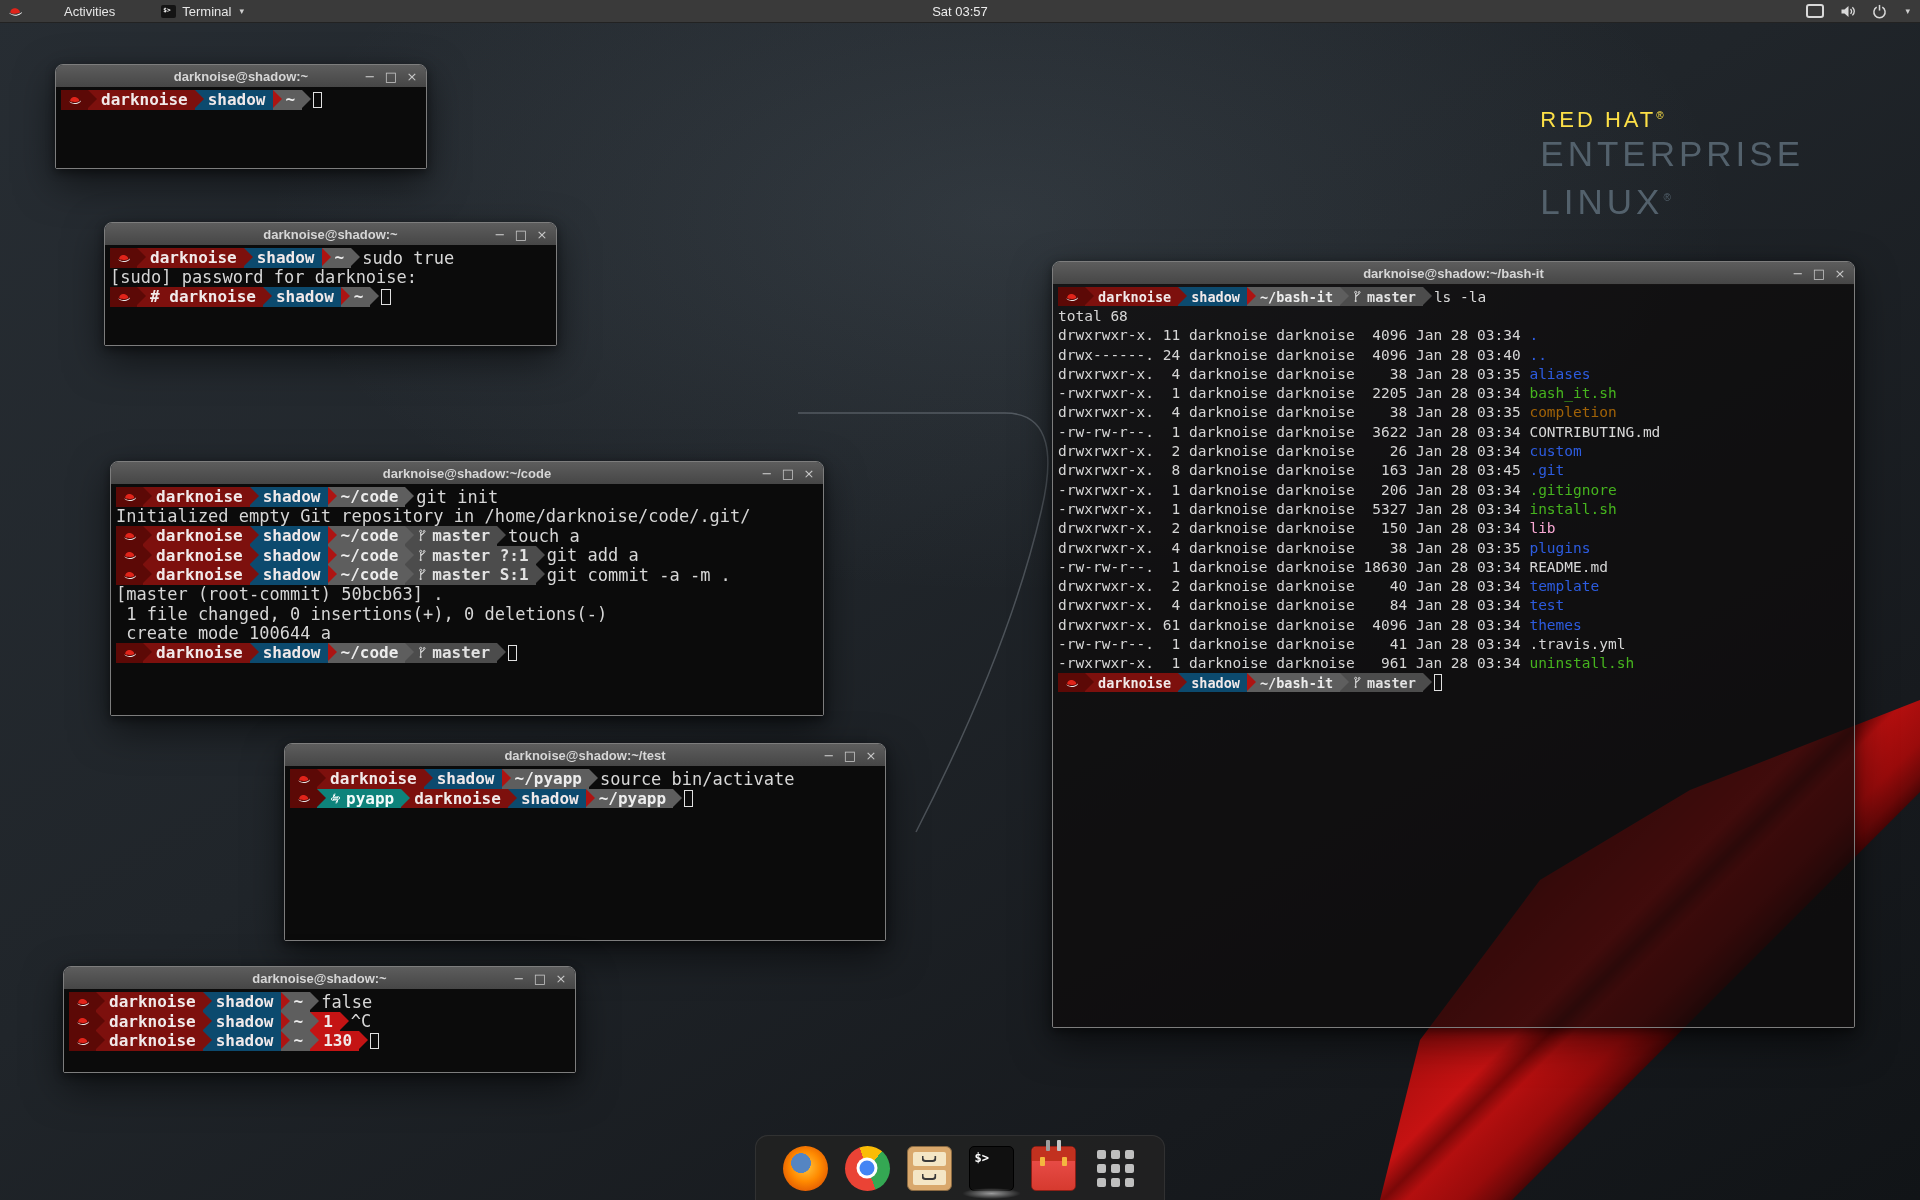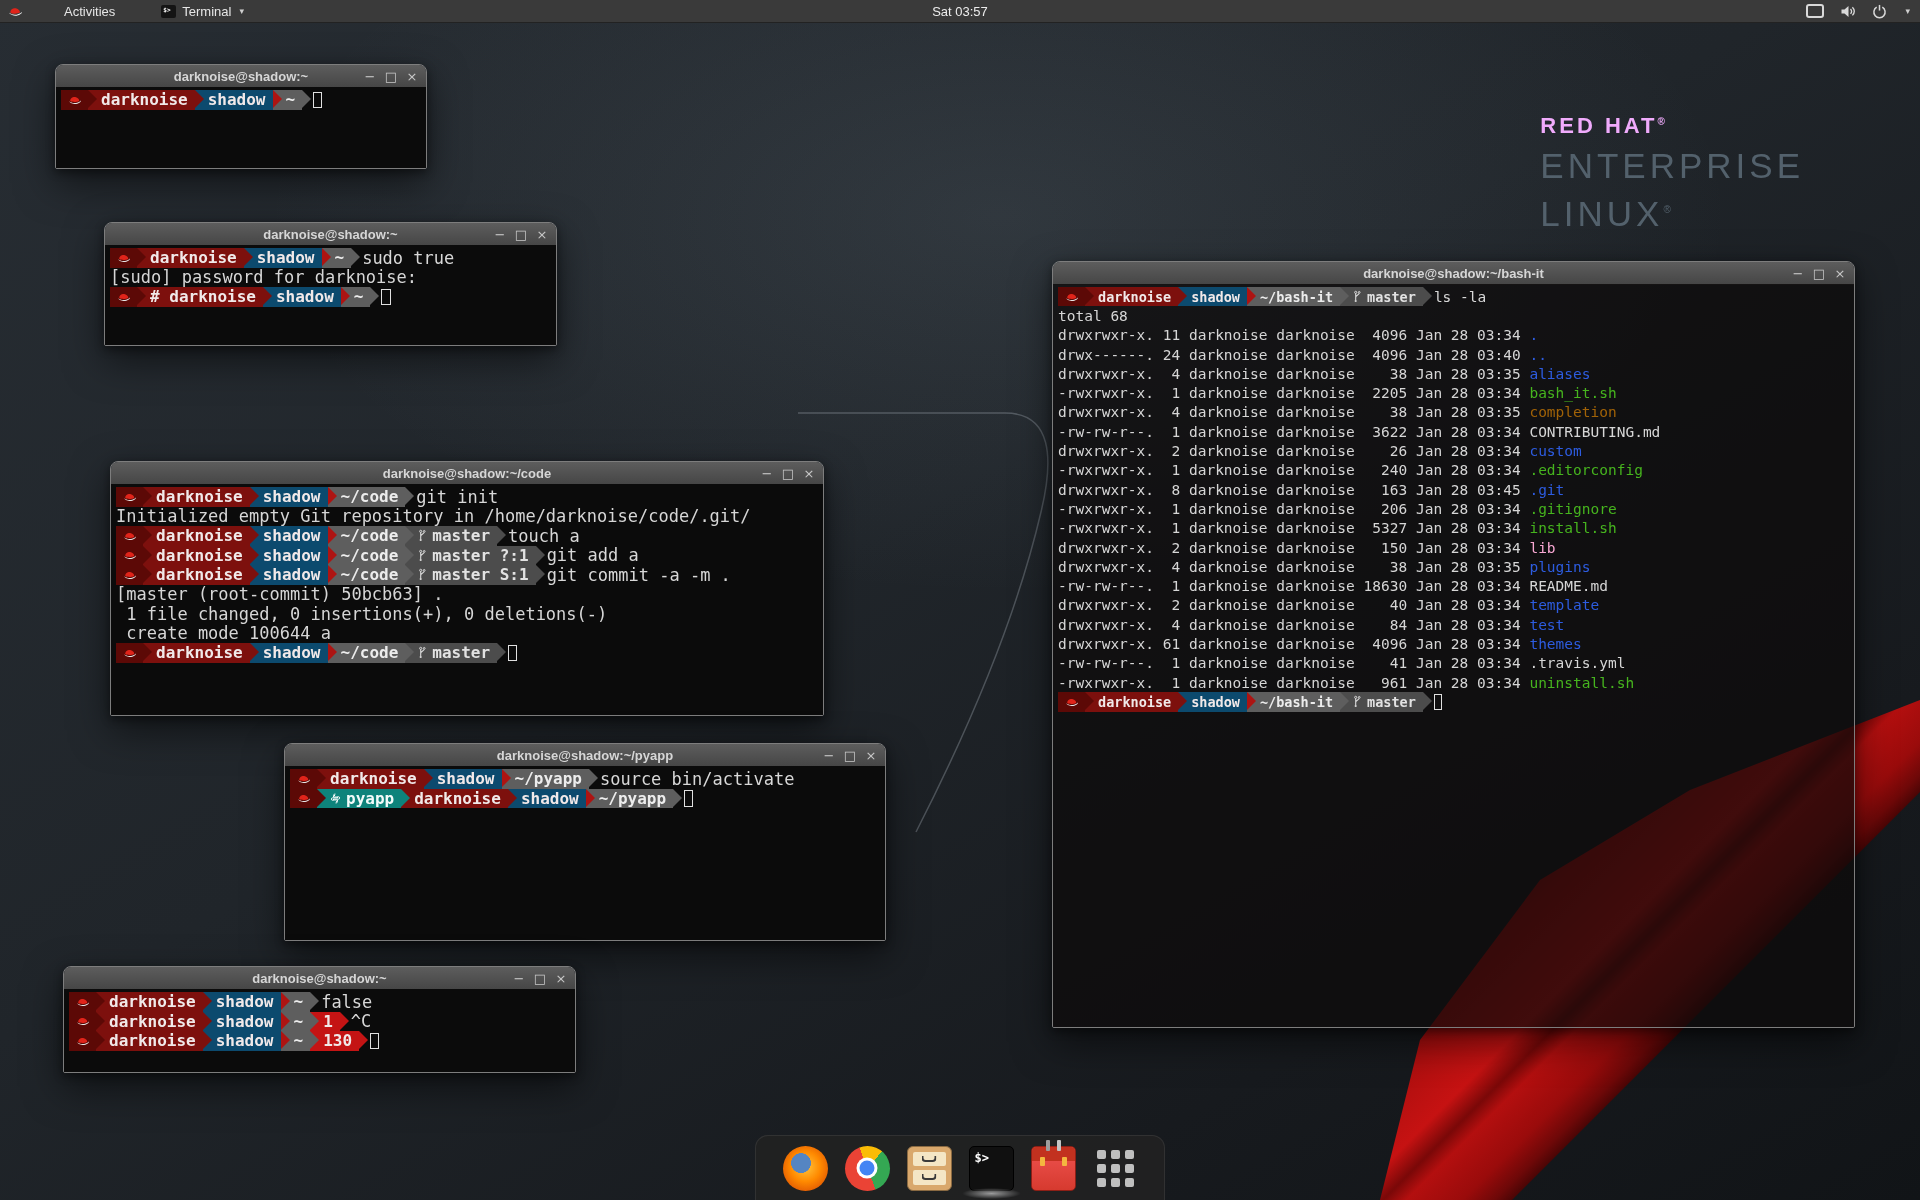--- a/index.html
+++ b/index.html
@@ -6,21 +6,21 @@
   body{width:1920px;height:1200px;position:relative;overflow:hidden;
        font-family:"Liberation Sans",sans-serif;background:#15181c;}
 
   
   .wall{position:absolute;inset:0;z-index:0;
     background:
       radial-gradient(ellipse 1050px 540px at 52% 18%, rgba(150,170,185,0.13), rgba(0,0,0,0) 70%),
       linear-gradient(150deg,#272d33 0%,#20252a 45%,#171a1e 78%,#111417 100%);}
   .bgart{position:absolute;left:0;top:0;z-index:1;}
   .branding{position:absolute;right:116px;top:104px;z-index:2;color:#4f5d68;}
-  .b1{font-weight:bold;font-size:22px;line-height:36px;letter-spacing:3px;color:#f0abfc;}
+  .b1{font-weight:normal;font-size:22px;line-height:24px;letter-spacing:3px;color:#fde047;}
   .b2,.b3{font-size:35px;line-height:44px;letter-spacing:4px;color:#53616c;}
   .reg{font-size:10px;vertical-align:super;}
 
   
   .topbar{position:absolute;left:0;top:0;right:0;height:22px;background:#3a3a3a;
     border-bottom:1px solid #222;display:flex;align-items:center;color:#e6e6e6;
     font-size:13px;z-index:60;}
   .tb-btn{display:flex;align-items:center;gap:5px;height:100%;padding:0 8px;cursor:default;}
   .tb-activities{padding-left:8px;gap:41px;}
   .tb-appmenu{margin-left:30px;gap:6px;}
@@ -264,21 +264,21 @@
             <path d="M3 3.5 V11 M3 8 C3 5 6.8 5.5 6.8 3.4" stroke="#dcdcdc" stroke-width="1.2" fill="none"></path>
             <circle cx="3" cy="2.4" r="1.2" fill="none" stroke="#dcdcdc"></circle>
             <circle cx="6.9" cy="2.4" r="1" fill="none" stroke="#dcdcdc"></circle>
             <circle cx="3" cy="12" r="1.2" fill="#dcdcdc"></circle>
           </svg>master</span><span class="cursor"></span></div>
     </div>
 </div>
 
 <div class="term-window w4">
   <div class="titlebar">
-    <span class="title">darknoise@shadow:~/pyapp</span>
+    <span class="title">darknoise@shadow:~/test</span>
     <span class="controls">
       <button class="wbtn">−</button>
       <button class="wbtn">□</button>
       <button class="wbtn">×</button>
     </span>
   </div>
   <div class="content">
       <div class="trow"><span class="seg seg-hat" style="z-index: 30;"><svg class="hat-svg" viewBox="0 0 20 14">
             <path d="M3.2 8.6 C3 3.4 8 2.2 10.4 2.8 C14.4 3.8 16.4 6.6 15.8 8.4 C12.4 10.4 6.4 10.4 3.2 8.6 Z" fill="#e0241a"></path>
             <path d="M1.4 8.8 C6.4 12.6 13.4 12.2 18.6 7.6 C19 9.4 14.6 12.8 9.4 12.6 C5.2 12.4 2.2 10.4 1.4 8.8 Z" fill="#e8e8e8"></path>
@@ -340,21 +340,20 @@
             <circle cx="3" cy="12" r="1.2" fill="#dcdcdc"></circle>
           </svg>master</span><span class="cmd">ls -la</span></div>
       <div class="trow"><span class="pre">total 68</span></div>
       <div class="trow"><span class="pre">drwxrwxr-x. 11 darknoise darknoise  4096 Jan 28 03:34 </span><span class="pre fname" style="color: rgb(45, 92, 224);">.</span></div>
       <div class="trow"><span class="pre">drwx------. 24 darknoise darknoise  4096 Jan 28 03:40 </span><span class="pre fname" style="color: rgb(45, 92, 224);">..</span></div>
       <div class="trow"><span class="pre">drwxrwxr-x.  4 darknoise darknoise    38 Jan 28 03:35 </span><span class="pre fname" style="color: rgb(45, 92, 224);">aliases</span></div>
       <div class="trow"><span class="pre">-rwxrwxr-x.  1 darknoise darknoise  2205 Jan 28 03:34 </span><span class="pre fname" style="color: rgb(70, 180, 30);">bash_it.sh</span></div>
       <div class="trow"><span class="pre">drwxrwxr-x.  4 darknoise darknoise    38 Jan 28 03:35 </span><span class="pre fname" style="color: #a16207;">completion</span></div>
       <div class="trow"><span class="pre">-rw-rw-r--.  1 darknoise darknoise  3622 Jan 28 03:34 </span><span class="pre fname" style="color: rgb(214, 214, 214);">CONTRIBUTING.md</span></div>
       <div class="trow"><span class="pre">drwxrwxr-x.  2 darknoise darknoise    26 Jan 28 03:34 </span><span class="pre fname" style="color: rgb(45, 92, 224);">custom</span></div>
-      <div class="trow"><span class="pre">-rwxrwxr-x.  1 darknoise darknoise   240 Jan 28 03:34 </span><span class="pre fname" style="color: rgb(70, 180, 30);">.editorconfig</span></div>
       <div class="trow"><span class="pre">drwxrwxr-x.  8 darknoise darknoise   163 Jan 28 03:45 </span><span class="pre fname" style="color: rgb(45, 92, 224);">.git</span></div>
       <div class="trow"><span class="pre">-rwxrwxr-x.  1 darknoise darknoise   206 Jan 28 03:34 </span><span class="pre fname" style="color: rgb(70, 180, 30);">.gitignore</span></div>
       <div class="trow"><span class="pre">-rwxrwxr-x.  1 darknoise darknoise  5327 Jan 28 03:34 </span><span class="pre fname" style="color: rgb(70, 180, 30);">install.sh</span></div>
       <div class="trow"><span class="pre">drwxrwxr-x.  2 darknoise darknoise   150 Jan 28 03:34 </span><span class="pre fname" style="color: #f9a8d4;">lib</span></div>
       <div class="trow"><span class="pre">drwxrwxr-x.  4 darknoise darknoise    38 Jan 28 03:35 </span><span class="pre fname" style="color: rgb(45, 92, 224);">plugins</span></div>
       <div class="trow"><span class="pre">-rw-rw-r--.  1 darknoise darknoise 18630 Jan 28 03:34 </span><span class="pre fname" style="color: rgb(214, 214, 214);">README.md</span></div>
       <div class="trow"><span class="pre">drwxrwxr-x.  2 darknoise darknoise    40 Jan 28 03:34 </span><span class="pre fname" style="color: rgb(45, 92, 224);">template</span></div>
       <div class="trow"><span class="pre">drwxrwxr-x.  4 darknoise darknoise    84 Jan 28 03:34 </span><span class="pre fname" style="color: rgb(45, 92, 224);">test</span></div>
       <div class="trow"><span class="pre">drwxrwxr-x. 61 darknoise darknoise  4096 Jan 28 03:34 </span><span class="pre fname" style="color: rgb(45, 92, 224);">themes</span></div>
       <div class="trow"><span class="pre">-rw-rw-r--.  1 darknoise darknoise    41 Jan 28 03:34 </span><span class="pre fname" style="color: rgb(214, 214, 214);">.travis.yml</span></div>

